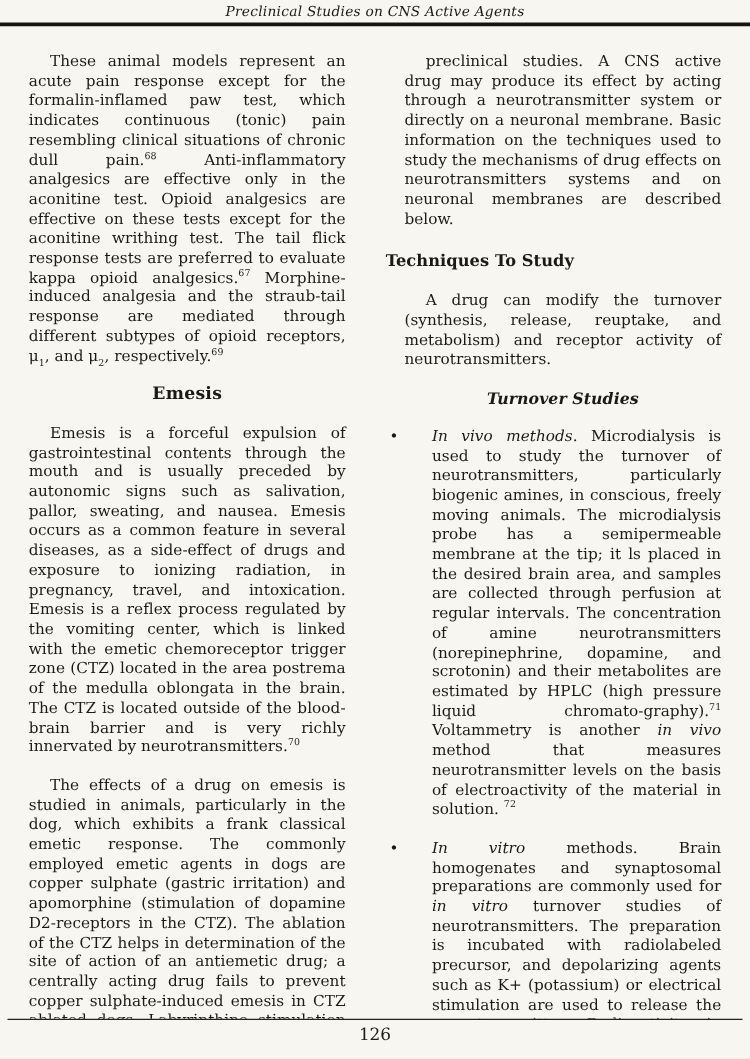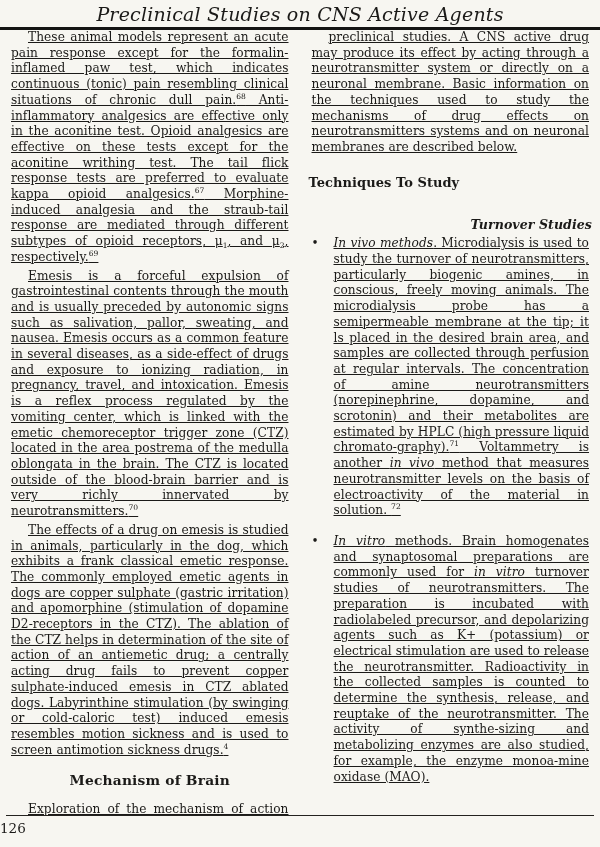--- a/index.html
+++ b/index.html
@@ -10,21 +10,21 @@
     background:#f7f6f1;
     color:#1b1a18;
     font-family:"DejaVu Serif","Liberation Serif",serif;
     overflow:hidden;
     box-sizing:border-box;
   }
   
   .running-head{
     text-align:center;
     font-style:italic;
-    font-size:19px;
+    font-size:11px;
     padding-top:3px;
     letter-spacing:.2px;
   }
   .header-rule{
     margin-top:2px;
     height:2.5px;
     background:#141413;
     width:100%;
   }
   
@@ -36,42 +36,42 @@
     overflow:hidden;
   }
   .col{
     flex:1 1 0;
     min-width:0;
     font-size:12.2px;
     line-height:15.7px;
     text-align:justify;
     letter-spacing:.05px;
   }
-  .para{margin:3px;text-decoration:underline;}
+  .para{margin:15px;}
   .para.indent{text-indent:17px;}
   .center-heading{
     font-size:13.8px;
     font-weight:bold;
     text-align:center;
     margin:15px 0 13px 0;
     letter-spacing:.2px;
   }
   .left-heading{
     font-size:13px;
     font-weight:bold;
     text-align:left;
-    margin:18px 0 26px 0;
+    margin:18px 0 14px 0;
     line-height:17px;
   }
   .left-heading span{display:block;}
   .sub-heading{
     font-size:12.6px;
     font-weight:bold;
     font-style:italic;
-    text-align:right;
+    text-align:center;
     margin:1px 0 0 0;
   }
   .bullet-item{
     position:relative;
     padding-left:22px;
     margin-top:4px;
   }
   .bullet-item.gap{margin-top:15px;}
   .bullet-marker{
     position:absolute;
@@ -86,49 +86,52 @@
     left:0;right:0;bottom:0;
     height:32px;
   }
   .footer-rule{
     margin:0 auto;
     width:588px;
     height:1.2px;
     background:#23221f;
   }
   .page-number{
+    text-align:center;
     font-size:13.5px;
     margin-top:4px;
   }
 </style>
 </head>
 <body>
 
 <div class="page">
 
   <div class="header">
     <div class="running-head">Preclinical Studies on CNS Active Agents</div>
     <div class="header-rule"></div>
   </div>
 
   <div class="columns">
 
     <div class="col">
       <p class="para indent"><span>These animal models represent an acute pain response except for the formalin-inflamed paw test, which indicates continuous (tonic) pain resembling clinical situations of chronic dull pain.</span><sup>68</sup><span> Anti-inflammatory analgesics are effective only in the aconitine test. Opioid analgesics are effective on these tests except for the aconitine writhing test. The tail flick response tests are preferred to evaluate kappa opioid analgesics.</span><sup>67</sup><span> Morphine-induced analgesia and the straub-tail response are mediated through different subtypes of opioid receptors, μ</span><sub>1</sub><span>, and μ</span><sub>2</sub><span>, respectively.</span><sup>69</sup></p>
+      <h2 class="center-heading">Emesis</h2>
       <p class="para indent"><span>Emesis is a forceful expulsion of gastrointestinal contents through the mouth and is usually preceded by autonomic signs such as salivation, pallor, sweating, and nausea. Emesis occurs as a common feature in several diseases, as a side-effect of drugs and exposure to ionizing radiation, in pregnancy, travel, and intoxication. Emesis is a reflex process regulated by the vomiting center, which is linked with the emetic chemoreceptor trigger zone (CTZ) located in the area postrema of the medulla oblongata in the brain. The CTZ is located outside of the blood-brain barrier and is very richly innervated by neurotransmitters.</span><sup>70</sup></p>
       <p class="para indent"><span>The effects of a drug on emesis is studied in animals, particularly in the dog, which exhibits a frank classical emetic response. The commonly employed emetic agents in dogs are copper sulphate (gastric irritation) and apomorphine (stimulation of dopamine D2-receptors in the CTZ). The ablation of the CTZ helps in determination of the site of action of an antiemetic drug; a centrally acting drug fails to prevent copper sulphate-induced emesis in CTZ ablated dogs. Labyrinthine stimulation (by swinging or cold-caloric test) induced emesis resembles motion sickness and is used to screen antimotion sickness drugs.</span><sup>4</sup></p>
       <h2 class="center-heading">Mechanism of Brain</h2>
       <p class="para indent"><span>Exploration of the mechanism of action of a CNS active drug is an integral exercise in</span></p>
     </div>
 
     <div class="col">
       <p class="para indent"><span>preclinical studies. A CNS active drug may produce its effect by acting through a neurotransmitter system or directly on a neuronal membrane. Basic information on the techniques used to study the mechanisms of drug effects on neurotransmitters systems and on neuronal membranes are described below.</span></p>
       <h3 class="left-heading">
         <span>Techniques To Study</span>
       </h3>
+      <p class="para indent"><span>A drug can modify the turnover (synthesis, release, reuptake, and metabolism) and receptor activity of neurotransmitters.</span></p>
       <h4 class="sub-heading">Turnover Studies</h4>
 
       <div class="bullet-item">
         <span class="bullet-marker">•</span>
         <p class="para"><i>In vivo methods</i><span>. Microdialysis is used to study the turnover of neurotransmitters, particularly biogenic amines, in conscious, freely moving animals. The microdialysis probe has a semipermeable membrane at the tip; it ls placed in the desired brain area, and samples are collected through perfusion at regular intervals. The concentration of amine neurotransmitters (norepinephrine, dopamine, and scrotonin) and their metabolites are estimated by HPLC (high pressure liquid chromato-graphy).</span><sup>71</sup><span> Voltammetry is another </span><i>in vivo</i><span> method that measures neurotransmitter levels on the basis of electroactivity of the material in solution. </span><sup>72</sup></p>
       </div>
 
       <div class="bullet-item gap">
         <span class="bullet-marker">•</span>
         <p class="para"><i>In vitro</i><span> methods. Brain homogenates and synaptosomal preparations are commonly used for </span><i>in vitro</i><span> turnover studies of neurotransmitters. The preparation is incubated with radiolabeled precursor, and depolarizing agents such as K+ (potassium) or electrical stimulation are used to release the neurotransmitter. Radioactivity in the collected samples is counted to determine the synthesis, release, and reuptake of the neurotransmitter. The activity of synthe-sizing and metabolizing enzymes are also studied, for example, the enzyme monoa-mine oxidase (MAO).</span></p>

